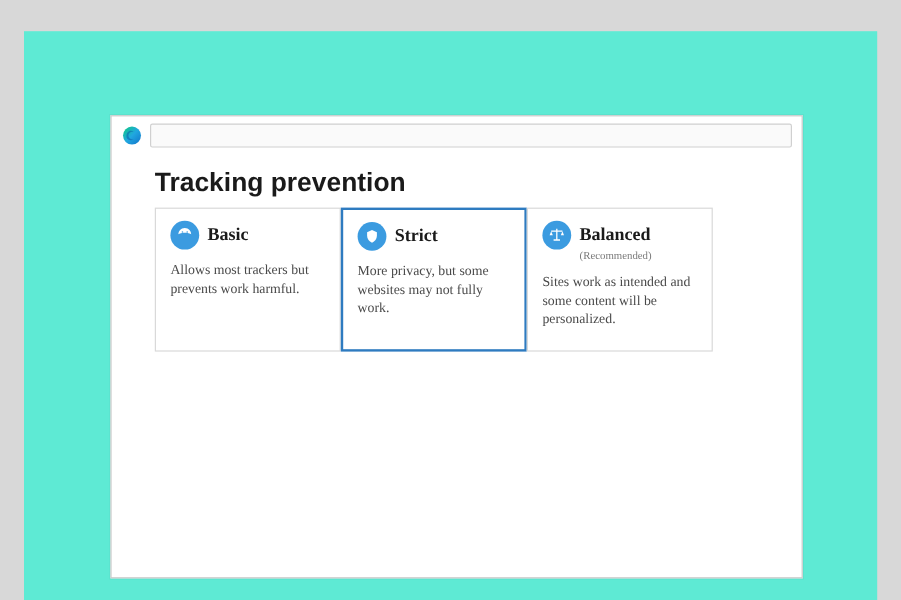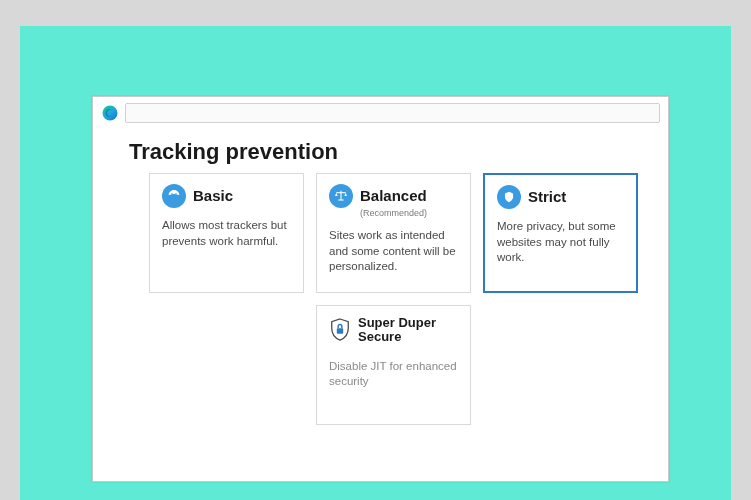--- a/index.html
+++ b/index.html
@@ -49,22 +49,22 @@
   .page-title {
     font-size: 22px;
     font-weight: 600;
     color: #1a1a1a;
     padding: 10px 0 8px 36px;
   }
   .cards {
     display: grid;
     grid-template-columns: repeat(3, 155px);
     grid-auto-rows: 120px;
-    gap: 12px;
-    padding-left: 56px;
+    padding-left: 36px;
+    font-family: Liberation Serif, serif;
   }
   .card {
     border: 1px solid #d9d9d9;
     background: #fff;
     padding: 10px 12px 10px 12px;
     cursor: pointer;
   }
   .card.selected {
     border: 2px solid #2e7bc0;
   }
@@ -148,58 +148,45 @@
               <path d="M12 3c5 0 8 4 8 8c0 0-3-2-8-2s-8 2-8 2c0-4 3-8 8-8z" fill="#ffffff"></path>
               <circle cx="9" cy="8" r="1" fill="#3b9be0"></circle>
               <circle cx="15" cy="8" r="1" fill="#3b9be0"></circle>
             </svg>
           </span>
           <span class="card-title">Basic</span>
         </div>
         <div class="card-desc">Allows most trackers but prevents work harmful.</div>
       </div>
 
+      <div class="card selected">
+        <div class="card-head">
+          <span class="icon-circle">
+            <svg viewBox="0 0 24 24" width="14" height="14">
+              <path d="M12 3l7 3v5c0 5-3 8-7 10c-4-2-7-5-7-10V6l7-3z" fill="#ffffff"></path>
+            </svg>
+          </span>
+          <span class="card-title">Strict</span>
+        </div>
+        <div class="card-desc">More privacy, but some websites may not fully work.</div>
+      </div>
+
       <div class="card">
         <div class="card-head">
           <span class="icon-circle">
             <svg viewBox="0 0 24 24" width="16" height="16">
               <line x1="12" y1="4" x2="12" y2="18" stroke="#ffffff" stroke-width="1.6"></line>
               <line x1="5" y1="7" x2="19" y2="7" stroke="#ffffff" stroke-width="1.6"></line>
               <path d="M5 7l-2 5h4z" fill="#ffffff"></path>
               <path d="M19 7l-2 5h4z" fill="#ffffff"></path>
               <line x1="8" y1="18" x2="16" y2="18" stroke="#ffffff" stroke-width="1.6"></line>
             </svg>
           </span>
           <span class="card-title">Balanced</span>
         </div>
         <div class="card-sub">(Recommended)</div>
         <div class="card-desc">Sites work as intended and some content will be personalized.</div>
       </div>
 
-      <div class="card selected">
-        <div class="card-head">
-          <span class="icon-circle">
-            <svg viewBox="0 0 24 24" width="14" height="14">
-              <path d="M12 3l7 3v5c0 5-3 8-7 10c-4-2-7-5-7-10V6l7-3z" fill="#ffffff"></path>
-            </svg>
-          </span>
-          <span class="card-title">Strict</span>
-        </div>
-        <div class="card-desc">More privacy, but some websites may not fully work.</div>
-      </div>
-
-      <div class="card secure">
-        <div class="card-head">
-          <span class="secure-icon">
-            <svg viewBox="0 0 24 28" width="22" height="26">
-              <path d="M12 2l9 3v7c0 7-4 11-9 13c-5-2-9-6-9-13V5l9-3z" fill="#ffffff" stroke="#4a4a4a" stroke-width="1.4"></path>
-              <rect x="8.5" y="12" width="7" height="6" rx="1" fill="#2e7bc0"></rect>
-              <path d="M10 12v-2a2 2 0 0 1 4 0v2" fill="none" stroke="#2e7bc0" stroke-width="1.6"></path>
-            </svg>
-          </span>
-          <span class="card-title" style="font-size:13px;">Super Duper Secure</span>
-        </div>
-        <div class="card-desc">Disable JIT for enhanced security</div>
-      </div>
 
     </div>
   </div>
 </div>
 
 </body></html>

